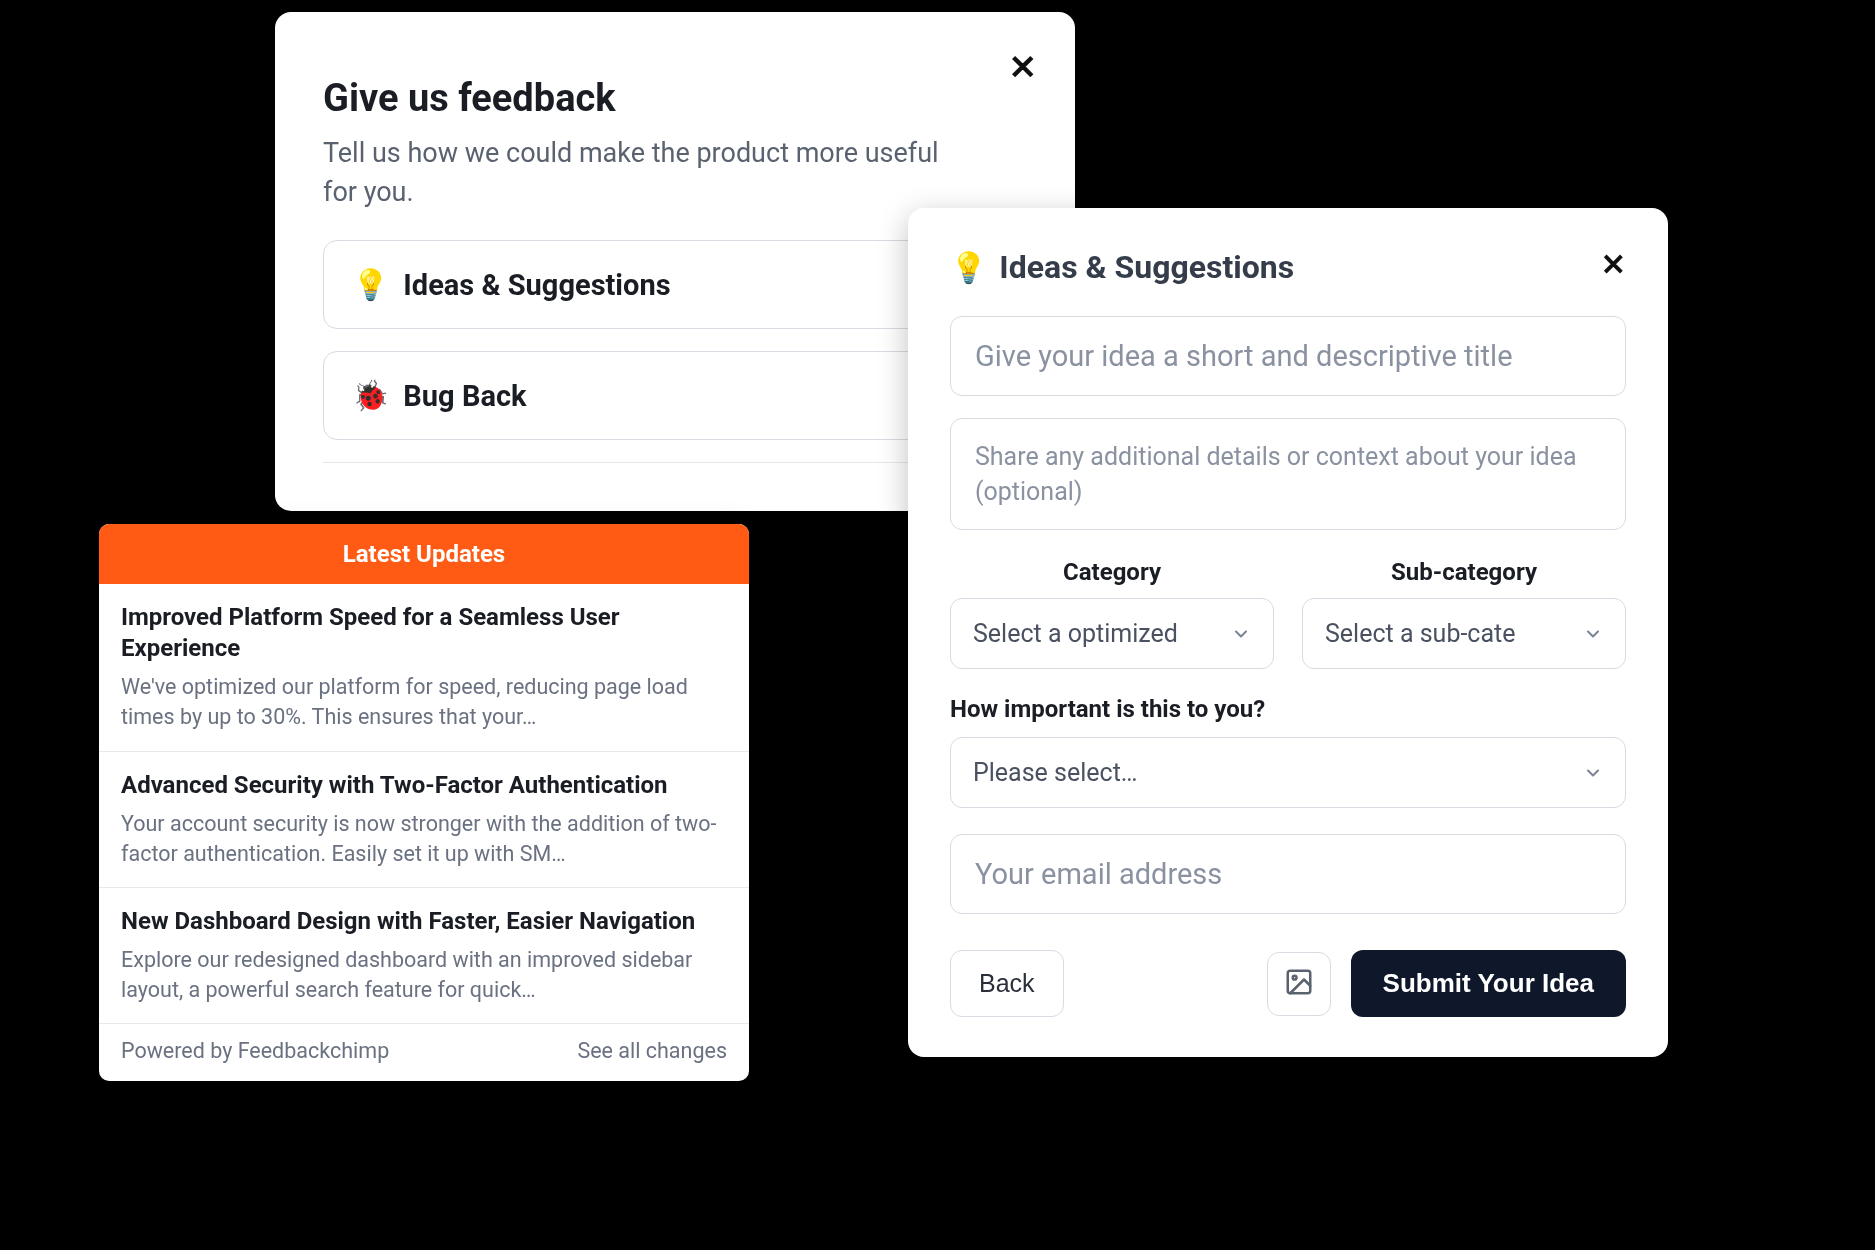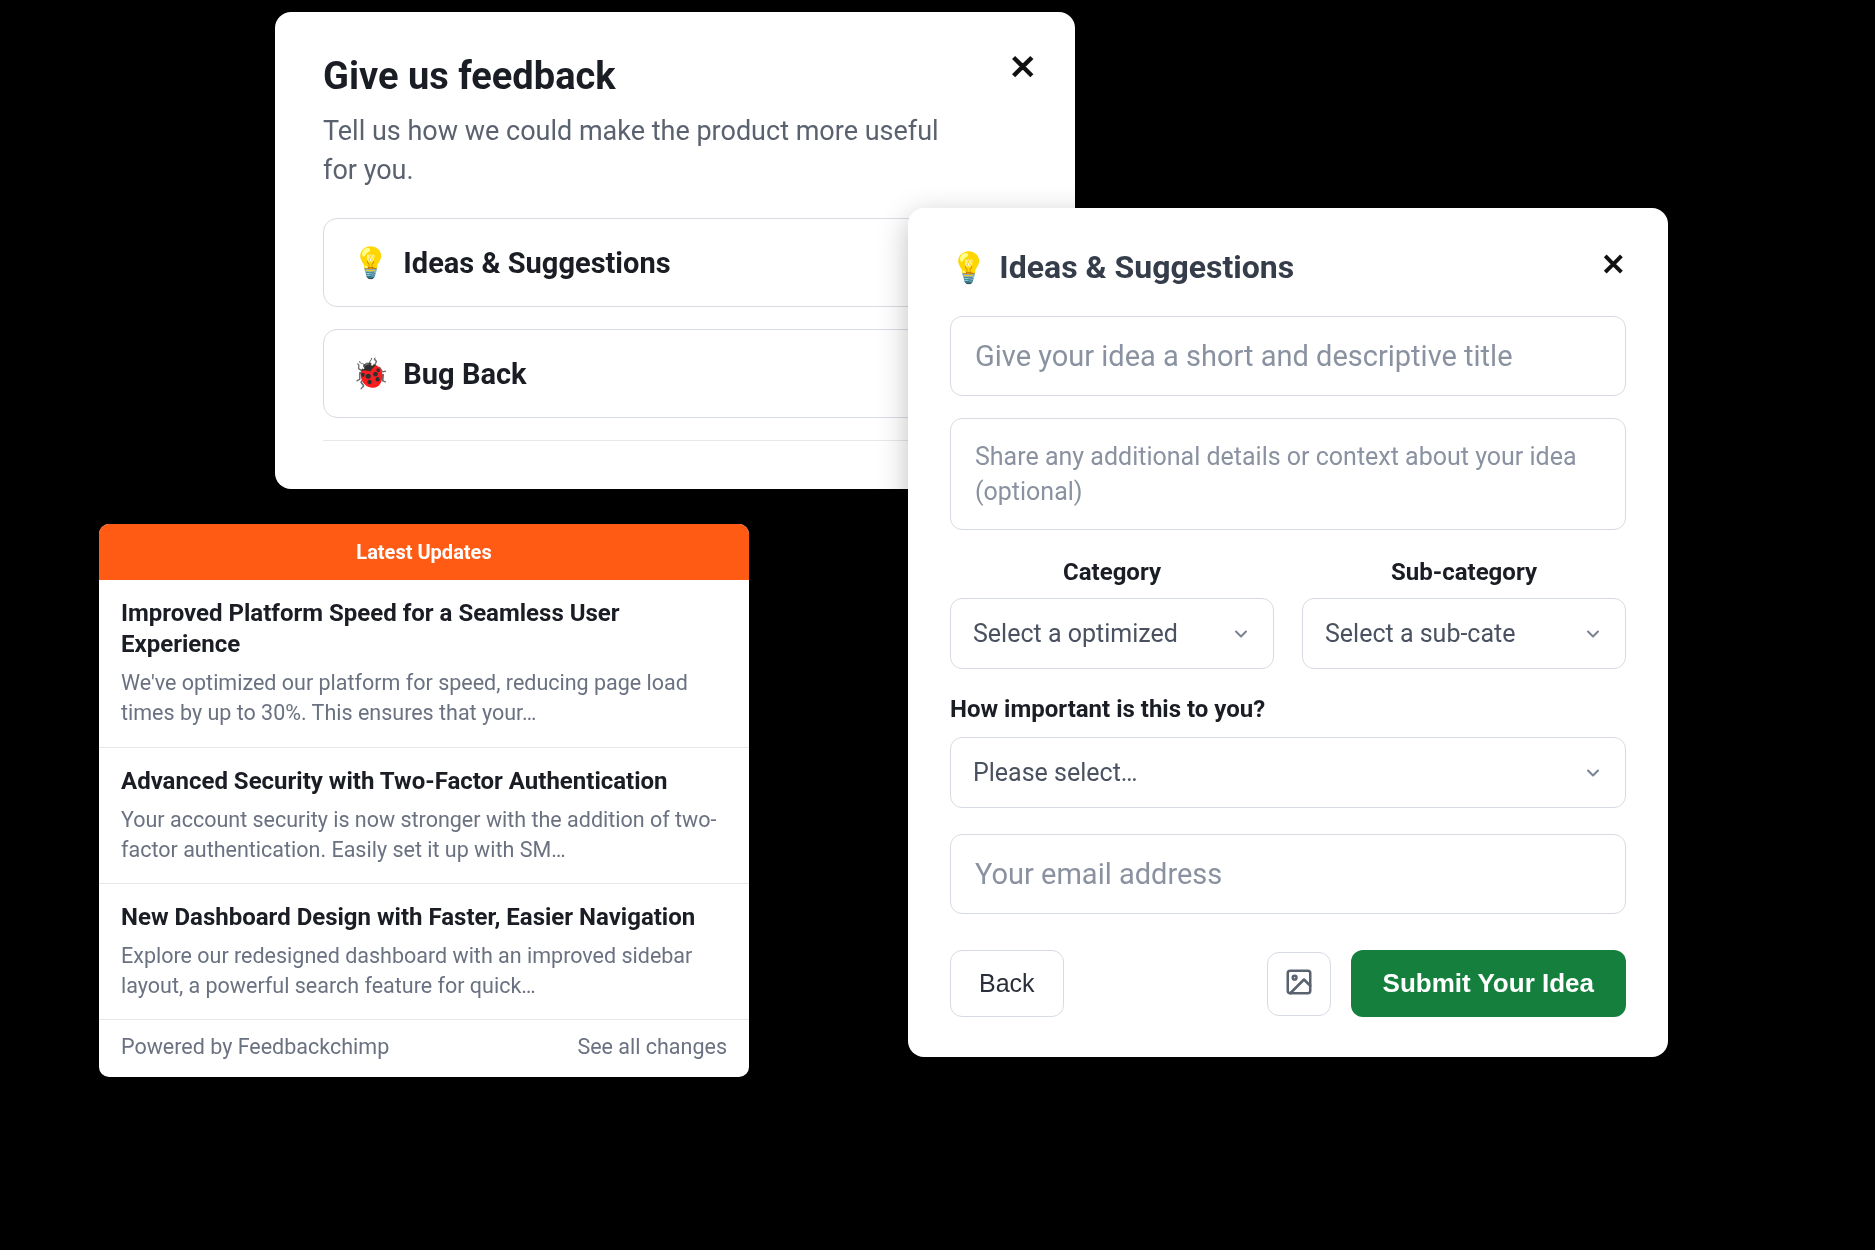--- a/index.html
+++ b/index.html
@@ -32,20 +32,21 @@
       font-weight: 600;
       color: #111;
       cursor: pointer;
       line-height: 1;
     }
     .feedback-title {
       font-size: 38px;
       font-weight: 700;
       color: #1a1d24;
       margin-bottom: 14px;
+      margin-top: 22px;
     }
     .feedback-sub {
       font-size: 27px;
       color: #5a6270;
       line-height: 1.45;
       margin-bottom: 28px;
       max-width: 640px;
     }
     .option-btn {
       display: flex;
@@ -68,21 +69,21 @@
       left: 99px;
       top: 524px;
       width: 650px;
       overflow: hidden;
       border-radius: 10px;
     }
     .updates-header {
       background: #ff5b14;
       color: #fff;
       font-weight: 700;
-      font-size: 20px;
+      font-size: 24px;
       text-align: center;
       padding: 16px 17px;
     }
     .update-item {
       padding: 18px 22px 18px 22px;
       border-bottom: 1px solid #e6e8ec;
     }
     .update-title {
       font-size: 24px;
       font-weight: 700;
@@ -217,21 +218,21 @@
     }
     .icon-btn {
       border: 1px solid #d7dbe2;
       background: #fff;
       border-radius: 12px;
       width: 64px; height: 64px;
       display: inline-flex; align-items:center; justify-content:center;
       cursor: pointer;
     }
     .submit-btn {
-      background: #15803d;
+      background: #0f172a;
       color: #fff;
       border: none;
       border-radius: 12px;
       padding: 18px 32px;
       font-size: 26px;
       font-weight: 700;
       cursor: pointer;
     }
   </style>
 </head>

